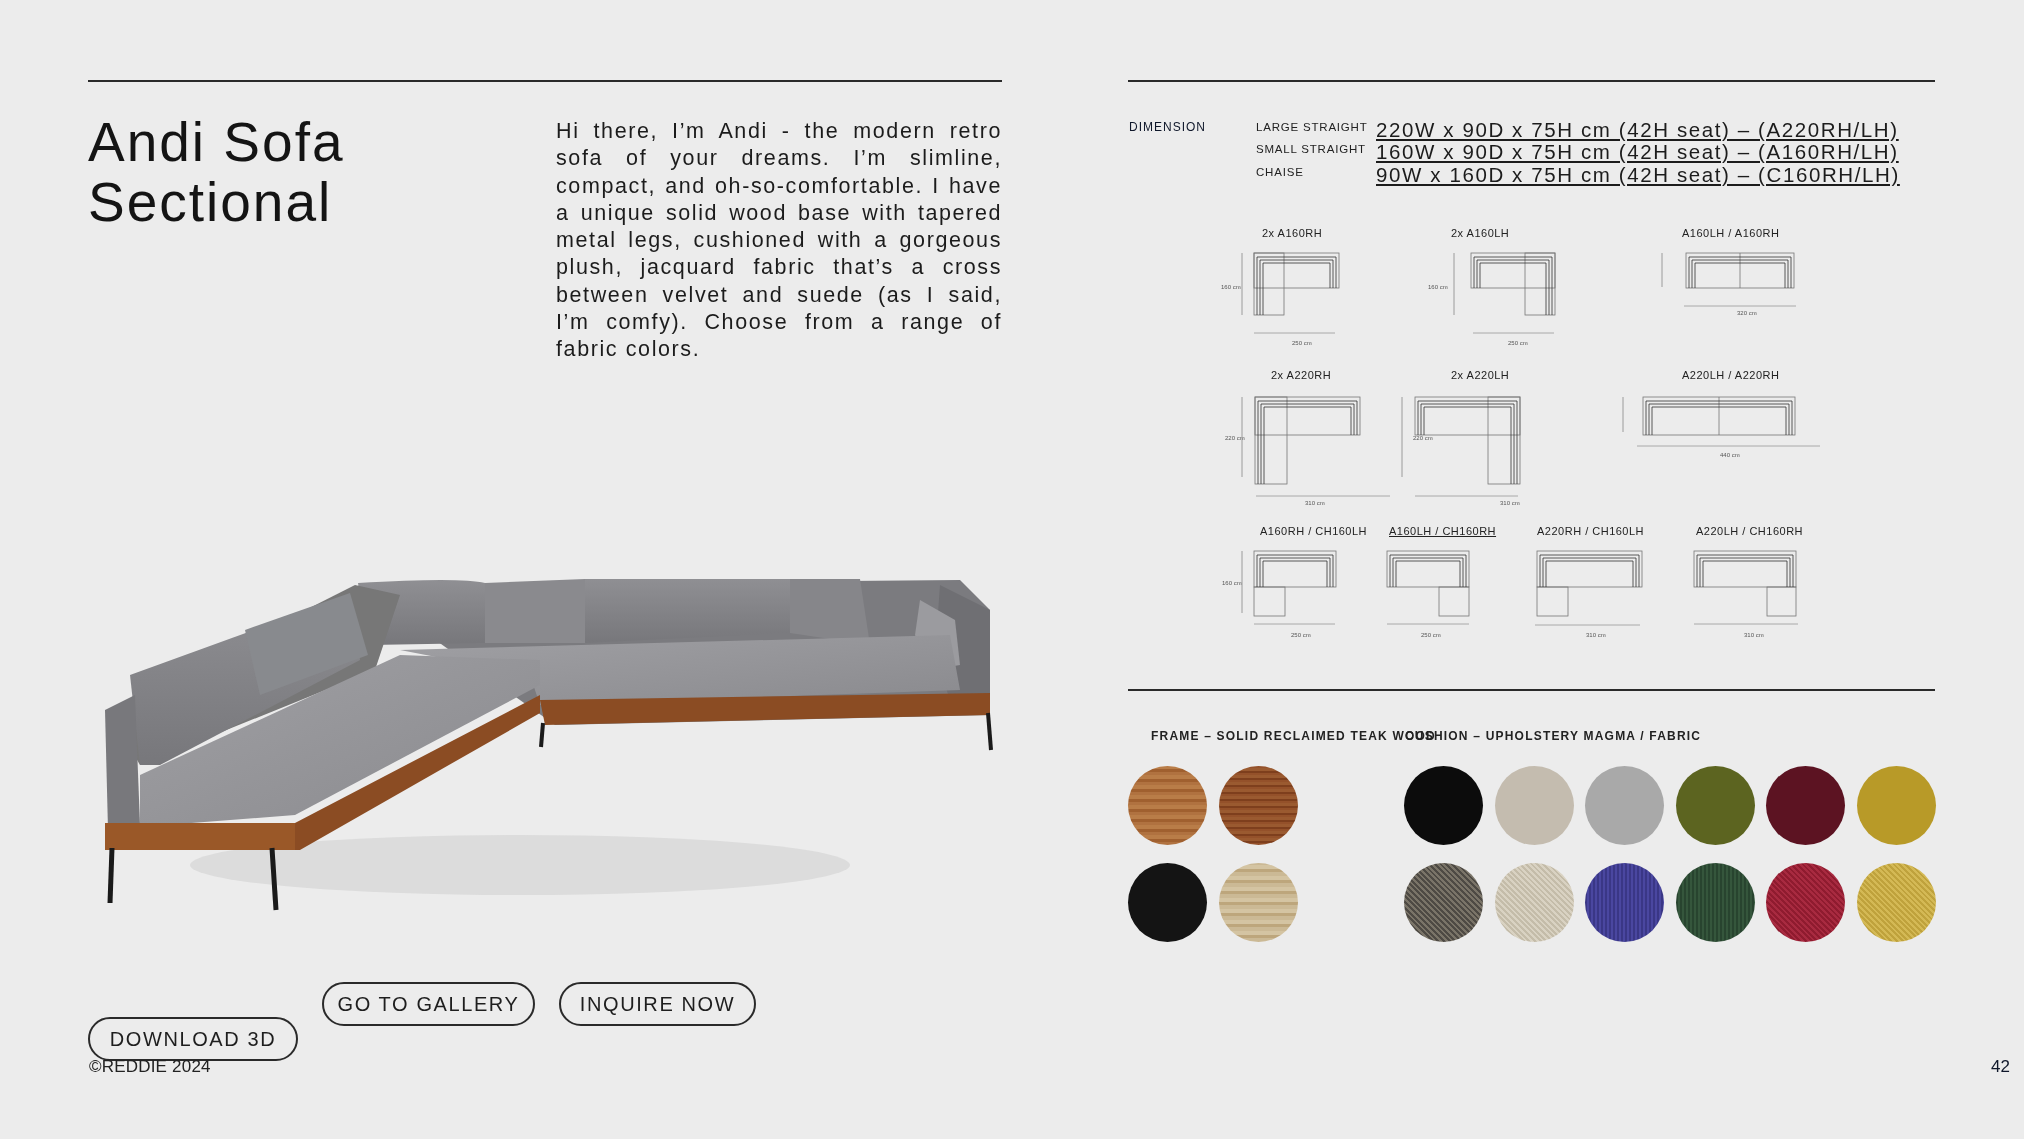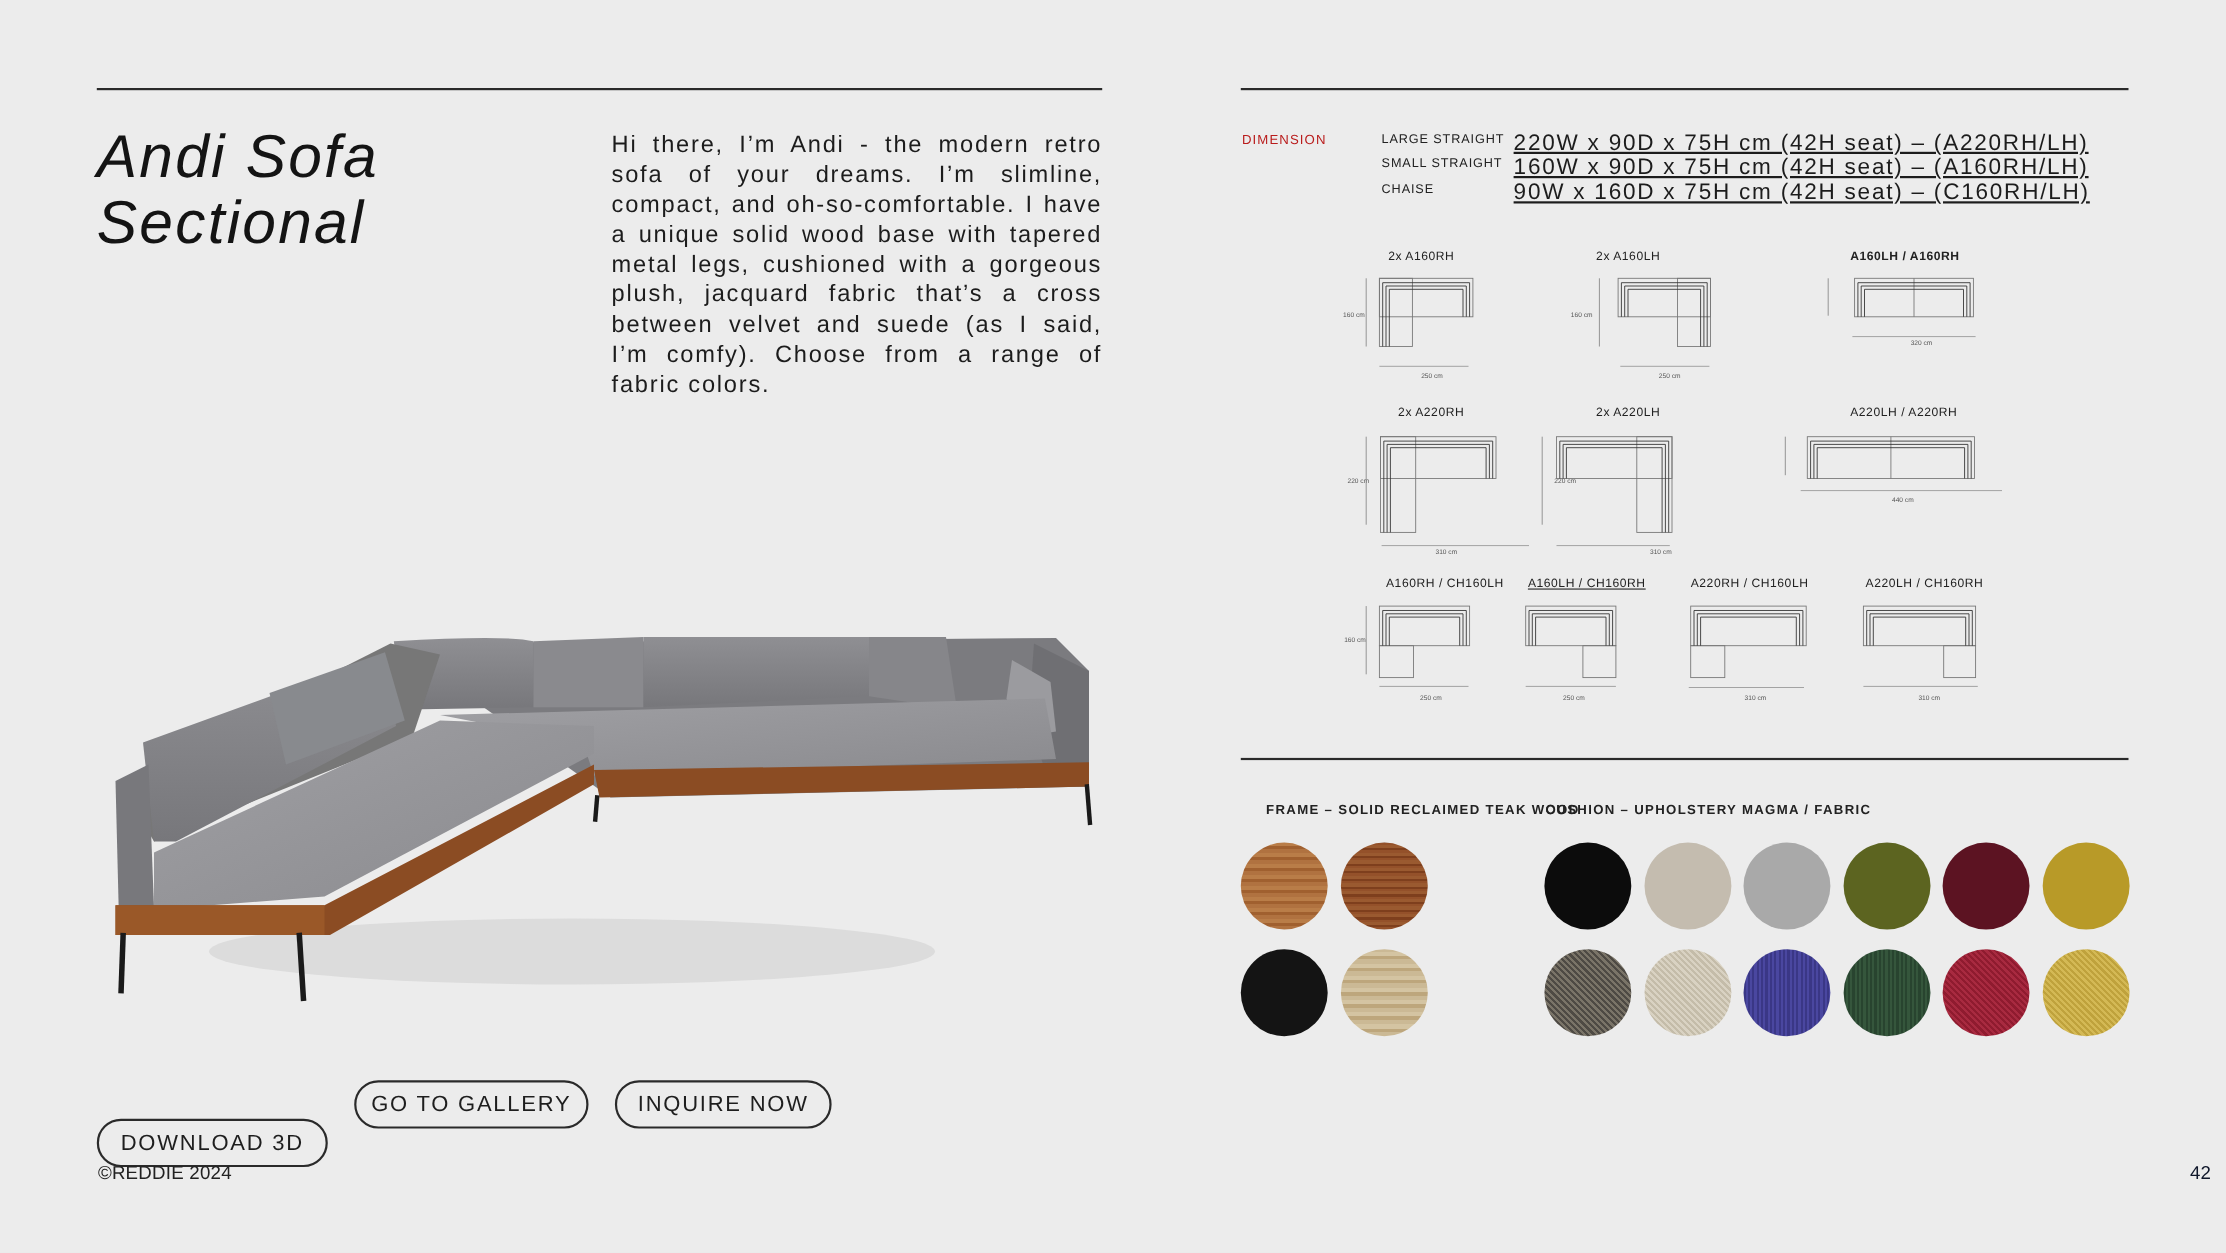--- a/index.html
+++ b/index.html
@@ -1,37 +1,37 @@
 <!DOCTYPE html>
 <html><head>
 <meta charset="utf-8">
 <style>
   * { box-sizing: border-box; margin: 0; padding: 0; }
   html, body { width: 2024px; height: 1139px; background: #ececec; overflow: hidden; }
   body { font-family: "Liberation Sans", "DejaVu Sans", sans-serif; color: #1a1a1a; position: relative; }
   .abs { position: absolute; }
   .rule { position: absolute; height: 2px; background: #2a2a2a; }
 
-  .title { left: 88px; top: 112px; font-size: 55px; line-height: 60px; letter-spacing: 2px; font-weight: 400; color: #141414; font-style: italic; }
+  .title { left: 88px; top: 112px; font-size: 55px; line-height: 60px; letter-spacing: 2px; font-weight: 400; color: #141414; }
   .title span { display: block; }
 
   .desc { left: 556px; top: 118px; width: 446px; font-size: 21.5px; line-height: 27.3px; letter-spacing: 1.6px; text-align: justify; text-align-last: left; color: #1c1c1c; }
 
   .sofa { left: 100px; top: 565px; width: 900px; height: 355px; }
 
   .btn { position: absolute; top: 982px; height: 44px; border: 2px solid #2a2a2a; border-radius: 24px; background: transparent;
          font-family: "Liberation Sans", sans-serif; font-size: 20px; letter-spacing: 1.6px; color: #1e1e1e; display: flex; align-items: center; justify-content: center; cursor: pointer; }
   .btn-download { left: 88px; width: 210px; margin-top: 35px; }
   .btn-gallery { left: 322px; width: 213px; }
   .btn-inquire { left: 559px; width: 197px; }
 
   .copyright { left: 89px; top: 1057px; font-size: 17px; color: #222; letter-spacing: 0.2px; }
   .pagenum { left: 1971px; top: 1057px; font-size: 17px; color: #0f172a; margin-left: 20px; }
 
-  .dim-label { left: 1129px; top: 120px; font-size: 12px; letter-spacing: 1px; color: #b91c1c; }
+  .dim-label { left: 1129px; top: 120px; font-size: 12px; letter-spacing: 1px; color: #0f172a; }
   .dim-row { position: absolute; left: 1256px; display: flex; align-items: flex-start; }
   .dim-type { width: 120px; font-size: 11.5px; letter-spacing: 0.8px; color: #222; padding-top: 2px; white-space: nowrap; }
   .dim-value { font-size: 20.5px; letter-spacing: 1.6px; color: #1c1c1c; white-space: nowrap; line-height: 22px; text-decoration: underline; }
   .diag-label { position: absolute; font-size: 11px; letter-spacing: 0.5px; color: #222; white-space: nowrap; }
   .tiny { position: absolute; font-size: 6px; color: #555; white-space: nowrap; }
 
   .mat-label { position: absolute; top: 729px; font-size: 12px; letter-spacing: 1.2px; color: #222; white-space: nowrap; font-weight: 600; }
   .swatch { position: absolute; width: 79px; height: 79px; border-radius: 50%; cursor: pointer; }
 </style>
 </head>
@@ -130,21 +130,21 @@
 <span class="tiny" style="left:1428px; top:284px;">160 cm</span>
 <svg class="abs" style="left:1414px; top:250px;" width="160" height="100" viewBox="0 0 160 100">
   <line x1="40" y1="3" x2="40" y2="65" stroke="#888" stroke-width="0.8"></line>
   <rect x="57" y="3" width="84" height="35" fill="none" stroke="#777" stroke-width="0.8"></rect>
   <rect x="111" y="3" width="30" height="62" fill="none" stroke="#777" stroke-width="0.8"></rect>
   <path d="M60,38 L60,7 L138,7 L138,65 M63,38 L63,10 L135,10 L135,65 M66,38 L66,13 L132,13 L132,65" fill="none" stroke="#333" stroke-width="0.8"></path>
   <line x1="59" y1="83" x2="140" y2="83" stroke="#999" stroke-width="0.8"></line>
 </svg>
 <span class="tiny" style="left:1508px; top:340px;">250 cm</span>
 
-<div class="diag-label abs" style="left:1682px; top:227px;font-weight:bold;">A160LH / A160RH</div>
+<div class="diag-label abs" style="left:1682px; top:227px;">A160LH / A160RH</div>
 <svg class="abs" style="left:1660px; top:250px;" width="160" height="80" viewBox="0 0 160 80">
   <line x1="2" y1="3" x2="2" y2="37" stroke="#888" stroke-width="0.8"></line>
   <rect x="26" y="3" width="108" height="35" fill="none" stroke="#777" stroke-width="0.8"></rect>
   <line x1="80" y1="3" x2="80" y2="38" stroke="#777" stroke-width="0.8"></line>
   <path d="M29,38 L29,7 L131,7 L131,38 M32,38 L32,10 L128,10 L128,38 M35,38 L35,13 L125,13 L125,38" fill="none" stroke="#333" stroke-width="0.8"></path>
   <line x1="24" y1="56" x2="136" y2="56" stroke="#999" stroke-width="0.8"></line>
 </svg>
 <span class="tiny" style="left:1737px; top:310px;">320 cm</span>
 
 <div class="diag-label abs" style="left:1271px; top:369px;">2x A220RH</div>

